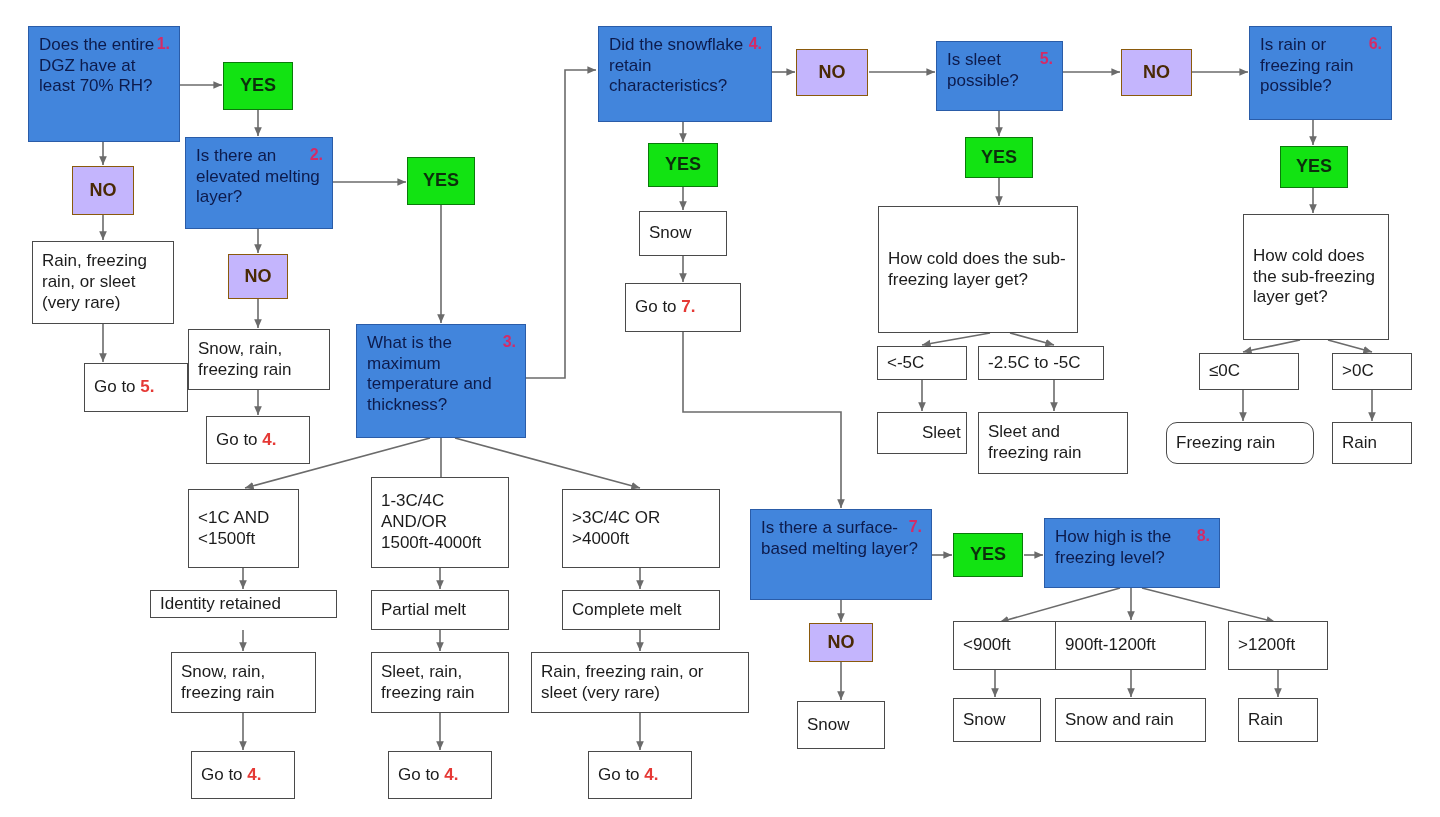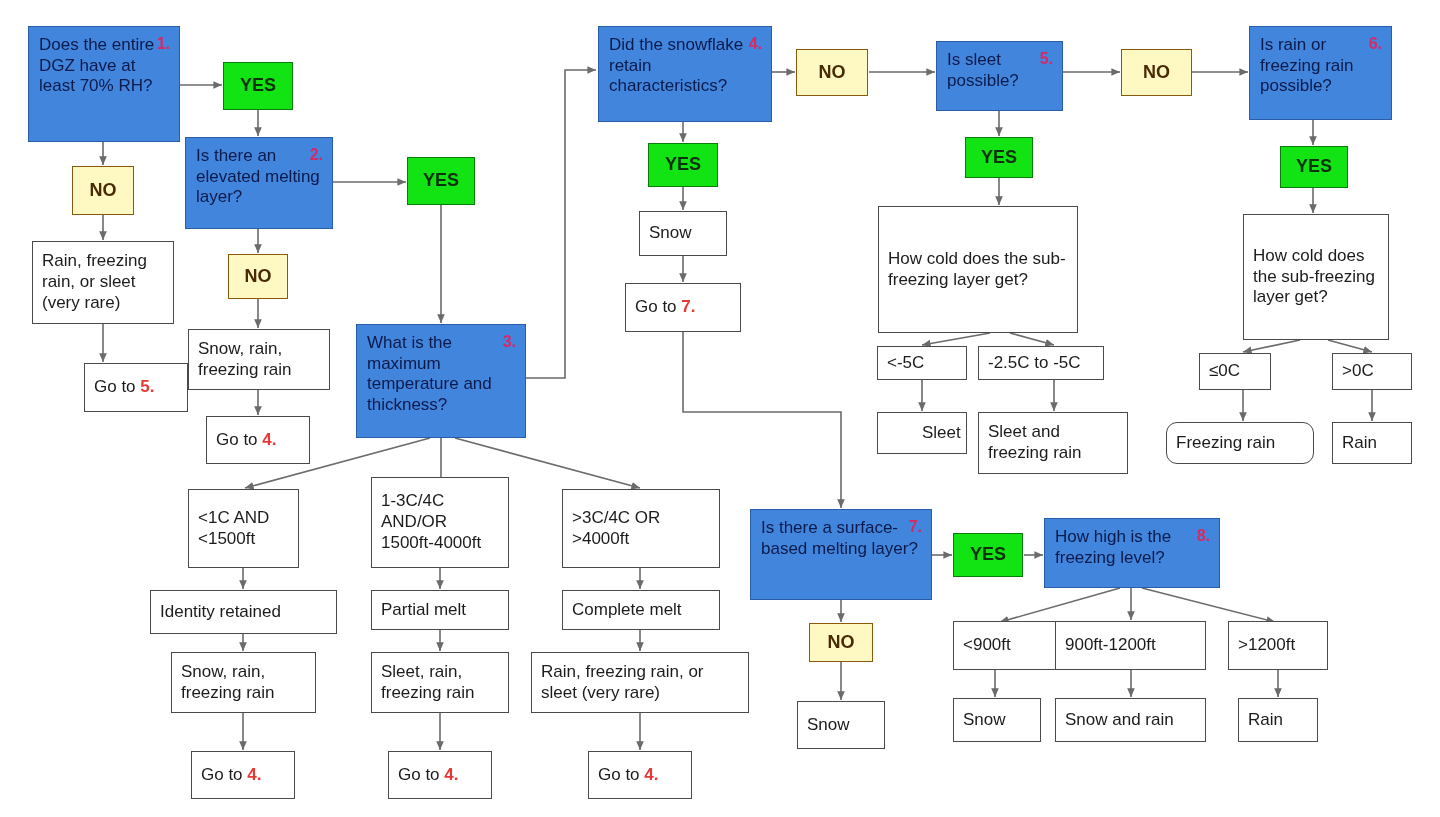--- a/index.html
+++ b/index.html
@@ -50,21 +50,21 @@
     background:#12E312;
     border:1px solid #0a7a0a;
     color:#0c2f0c;
     justify-content:center;
     font-size:18px;
     font-weight:bold;
     padding:4px;
   }
   
   .no{
-    background:#fef9c3;
+    background:#c4b5fd;
     border:1px solid #8a5a0c;
     color:#4a2a05;
     justify-content:center;
     font-size:18px;
     font-weight:bold;
   }
   
   .plain{
     background:#ffffff;
     border:1px solid #4a4a4a;
@@ -208,21 +208,21 @@
   </div>
 
   <div class="node q" style="left:356px;top:324px;width:170px;height:114px;">
     <span class="txt">What is the maximum temperature and thickness?</span>
     <span class="num">3.</span>
   </div>
 
   <div class="node plain" style="left:188px;top:489px;width:111px;height:79px;">
     <span class="txt">&lt;1C AND &lt;1500ft</span>
   </div>
-  <div class="node plain" style="left:150px;top:590px;width:187px;height:44px;">
+  <div class="node plain" style="left:150px;top:590px;width:187px;height:28px;">
     <span class="txt">Identity retained</span>
   </div>
   <div class="node plain" style="left:171px;top:652px;width:145px;height:61px;">
     <span class="txt">Snow, rain, freezing rain</span>
   </div>
   <div class="node plain" style="left:191px;top:751px;width:104px;height:48px;">
     <span class="txt"><span>Go to </span><span class="ref">4.</span></span>
   </div>
 
   <div class="node plain" style="left:371px;top:477px;width:138px;height:91px;">
@@ -309,21 +309,21 @@
   </div>
 
   <div class="node yes" style="left:1280px;top:146px;width:68px;height:42px;">
     <span class="txt">YES</span>
   </div>
 
   <div class="node plain" style="left:1243px;top:214px;width:146px;height:126px;">
     <span class="txt">How cold does the sub-freezing layer get?</span>
   </div>
 
-  <div class="node plain" style="left:1199px;top:353px;width:72px;height:37px;">
+  <div class="node plain" style="left:1199px;top:353px;width:100px;height:37px;">
     <span class="txt">≤0C</span>
   </div>
   <div class="node plain" style="left:1166px;top:422px;width:148px;height:42px;border-radius:11px;">
     <span class="txt">Freezing rain</span>
   </div>
 
   <div class="node plain" style="left:1332px;top:353px;width:80px;height:37px;">
     <span class="txt">&gt;0C</span>
   </div>
   <div class="node plain" style="left:1332px;top:422px;width:80px;height:42px;">

